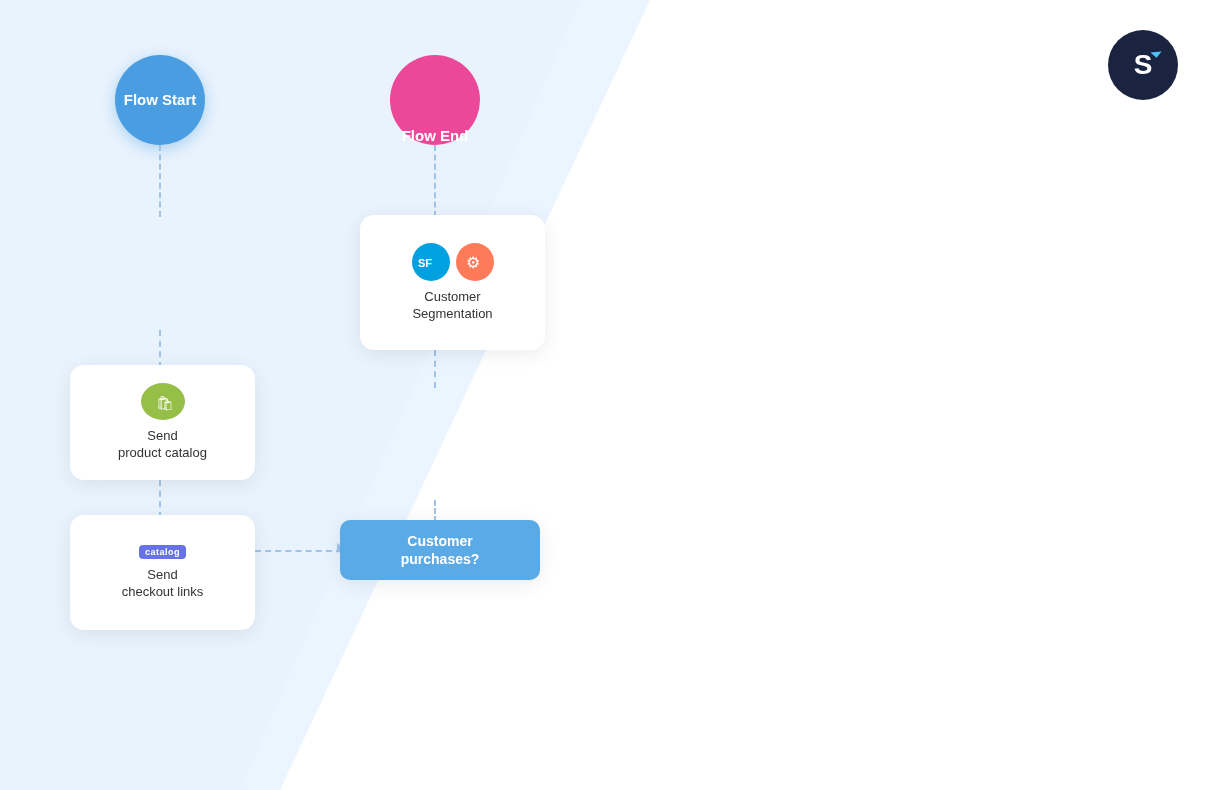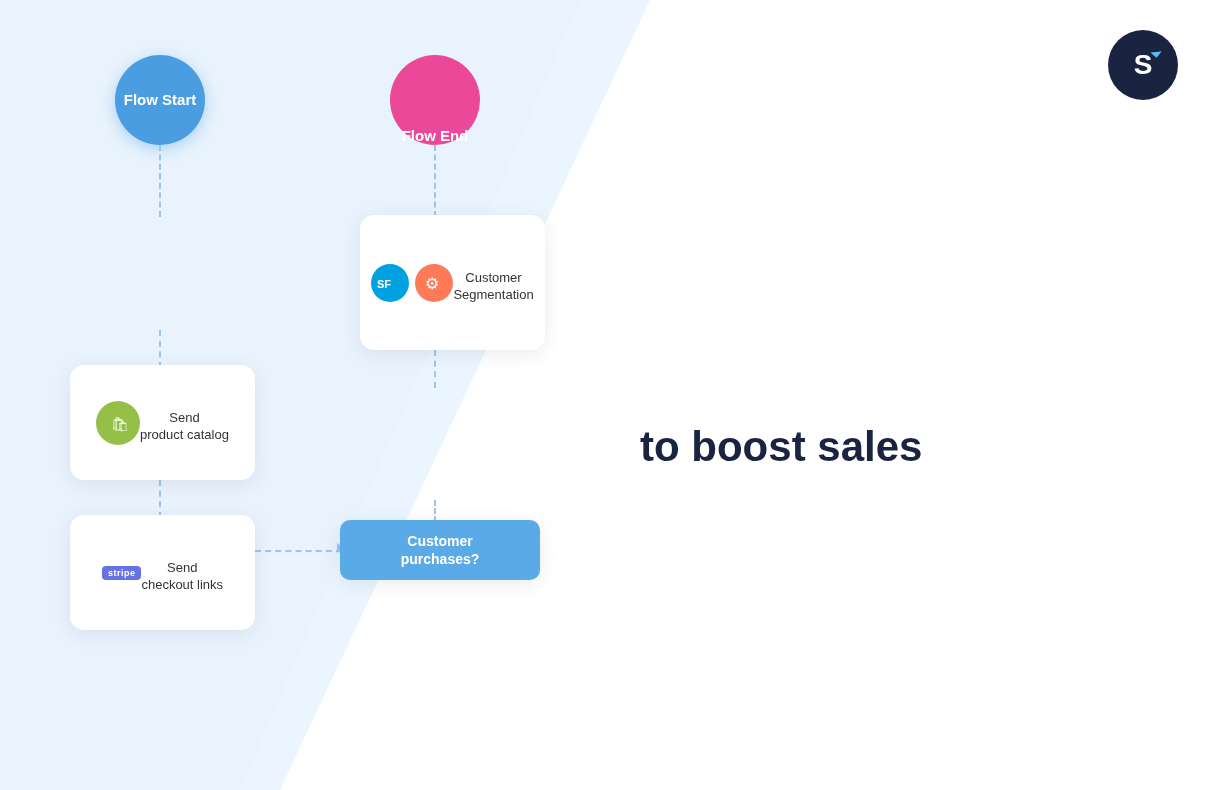--- a/index.html
+++ b/index.html
@@ -113,20 +113,21 @@
       line-height: 1.2;
     }
 
     
     .card {
       position: absolute;
       background: white;
       border-radius: 14px;
       box-shadow: 0 4px 20px rgba(0,0,0,0.08);
       display: flex;
+      flex-direction: column;
       align-items: center;
       justify-content: center;
       padding: 18px 14px;
       text-align: center;
     }
 
     .card-label {
       font-size: 13px;
       color: #333;
       font-weight: 500;
@@ -334,21 +335,21 @@
       <div class="icon-circle shopify-icon">
         <svg width="28" height="28" viewBox="0 0 28 28" fill="none">
           <circle cx="14" cy="14" r="14" fill="#96bf48"></circle>
           <text x="7" y="20" font-size="14" fill="white" font-family="Arial">🛍</text>
         </svg>
       </div>
       <span class="card-label">Send<br>product catalog</span>
     </div>
 
     <div class="card card-checkout">
-      <div class="stripe-badge">stripe</div>
+      <div class="stripe-badge">catalog</div>
       <span class="card-label">Send<br>checkout links</span>
     </div>
 
     <div class="card card-segmentation">
       <div class="icon-row">
         <div class="salesforce-icon">
           <svg width="34" height="34" viewBox="0 0 34 34">
             <circle cx="17" cy="17" r="17" fill="#00a1e0"></circle>
             <text x="4" y="22" font-size="11" fill="white" font-family="Arial" font-weight="bold">SF</text>
           </svg>
@@ -367,21 +368,20 @@
     <div class="card card-purchases">
       <span class="card-label">Customer<br>purchases?</span>
     </div>
 
   </div>
 
   <div class="text-area">
     <h1 class="main-heading">
       <br>
       <br>
-      <span>to boost sales</span>
     </h1>
   </div>
 
 </div>
 
 <div class="avatar">
   <span>S</span>
   <div class="avatar-arrow"></div>
 </div>
 

